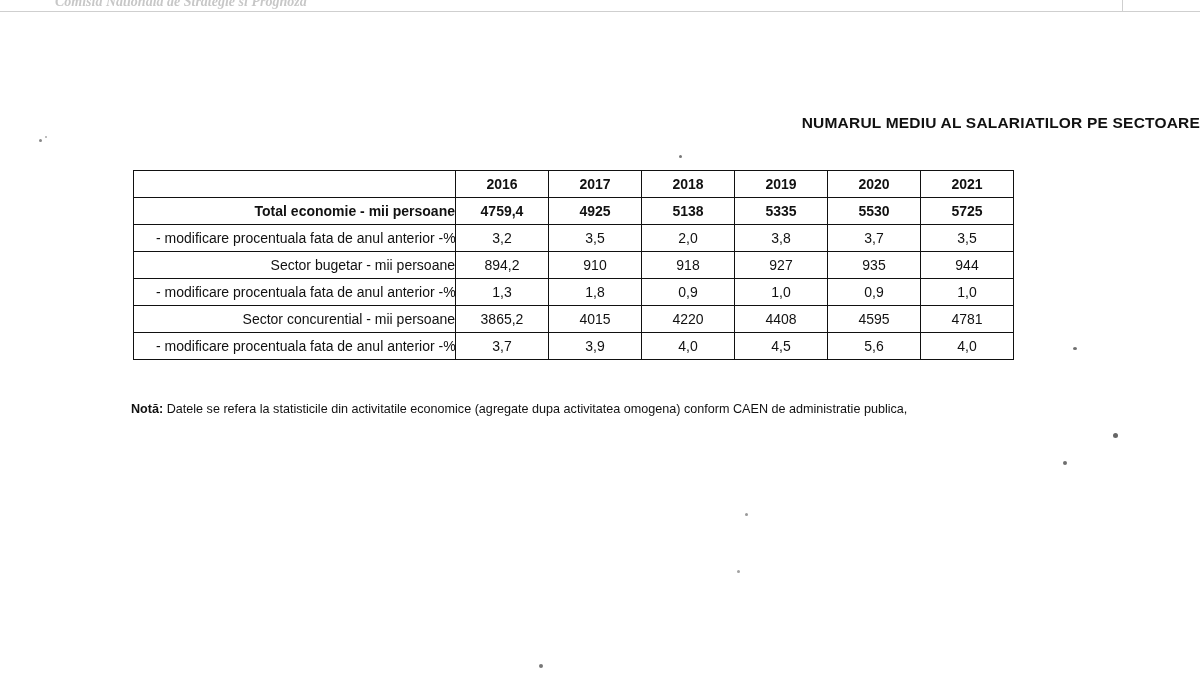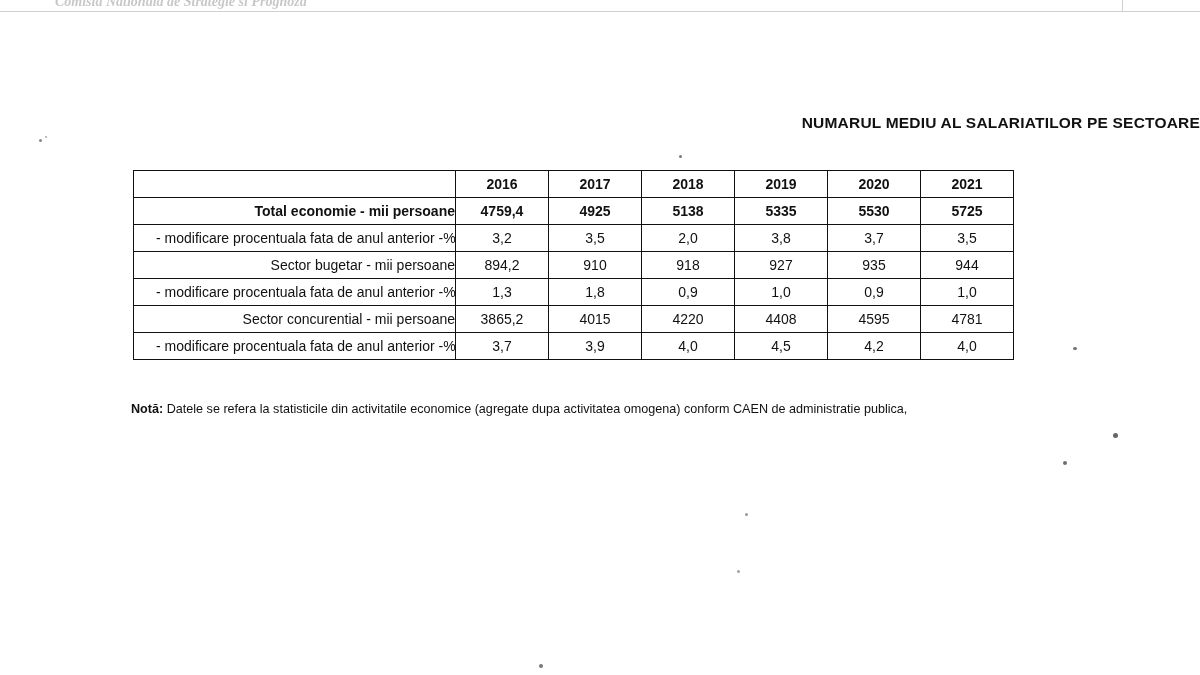--- a/index.html
+++ b/index.html
@@ -201,21 +201,21 @@
         <td class="num">4408</td>
         <td class="num">4595</td>
         <td class="num">4781</td>
       </tr>
       <tr class="row-tall">
         <td class="lbl indent">- modificare procentuala fata de anul anterior -%</td>
         <td class="num">3,7</td>
         <td class="num">3,9</td>
         <td class="num">4,0</td>
         <td class="num">4,5</td>
-        <td class="num">4,2</td>
+        <td class="num">5,6</td>
         <td class="num">4,0</td>
       </tr>
     </tbody>
   </table>
 </div>
 
 <div class="note">
   <span><b>Notă:</b><span> Datele se refera la statisticile din activitatile economice (agregate dupa activitatea omogena) conform CAEN  de administratie publica,</span></span><br>
   <br>
 </div>

